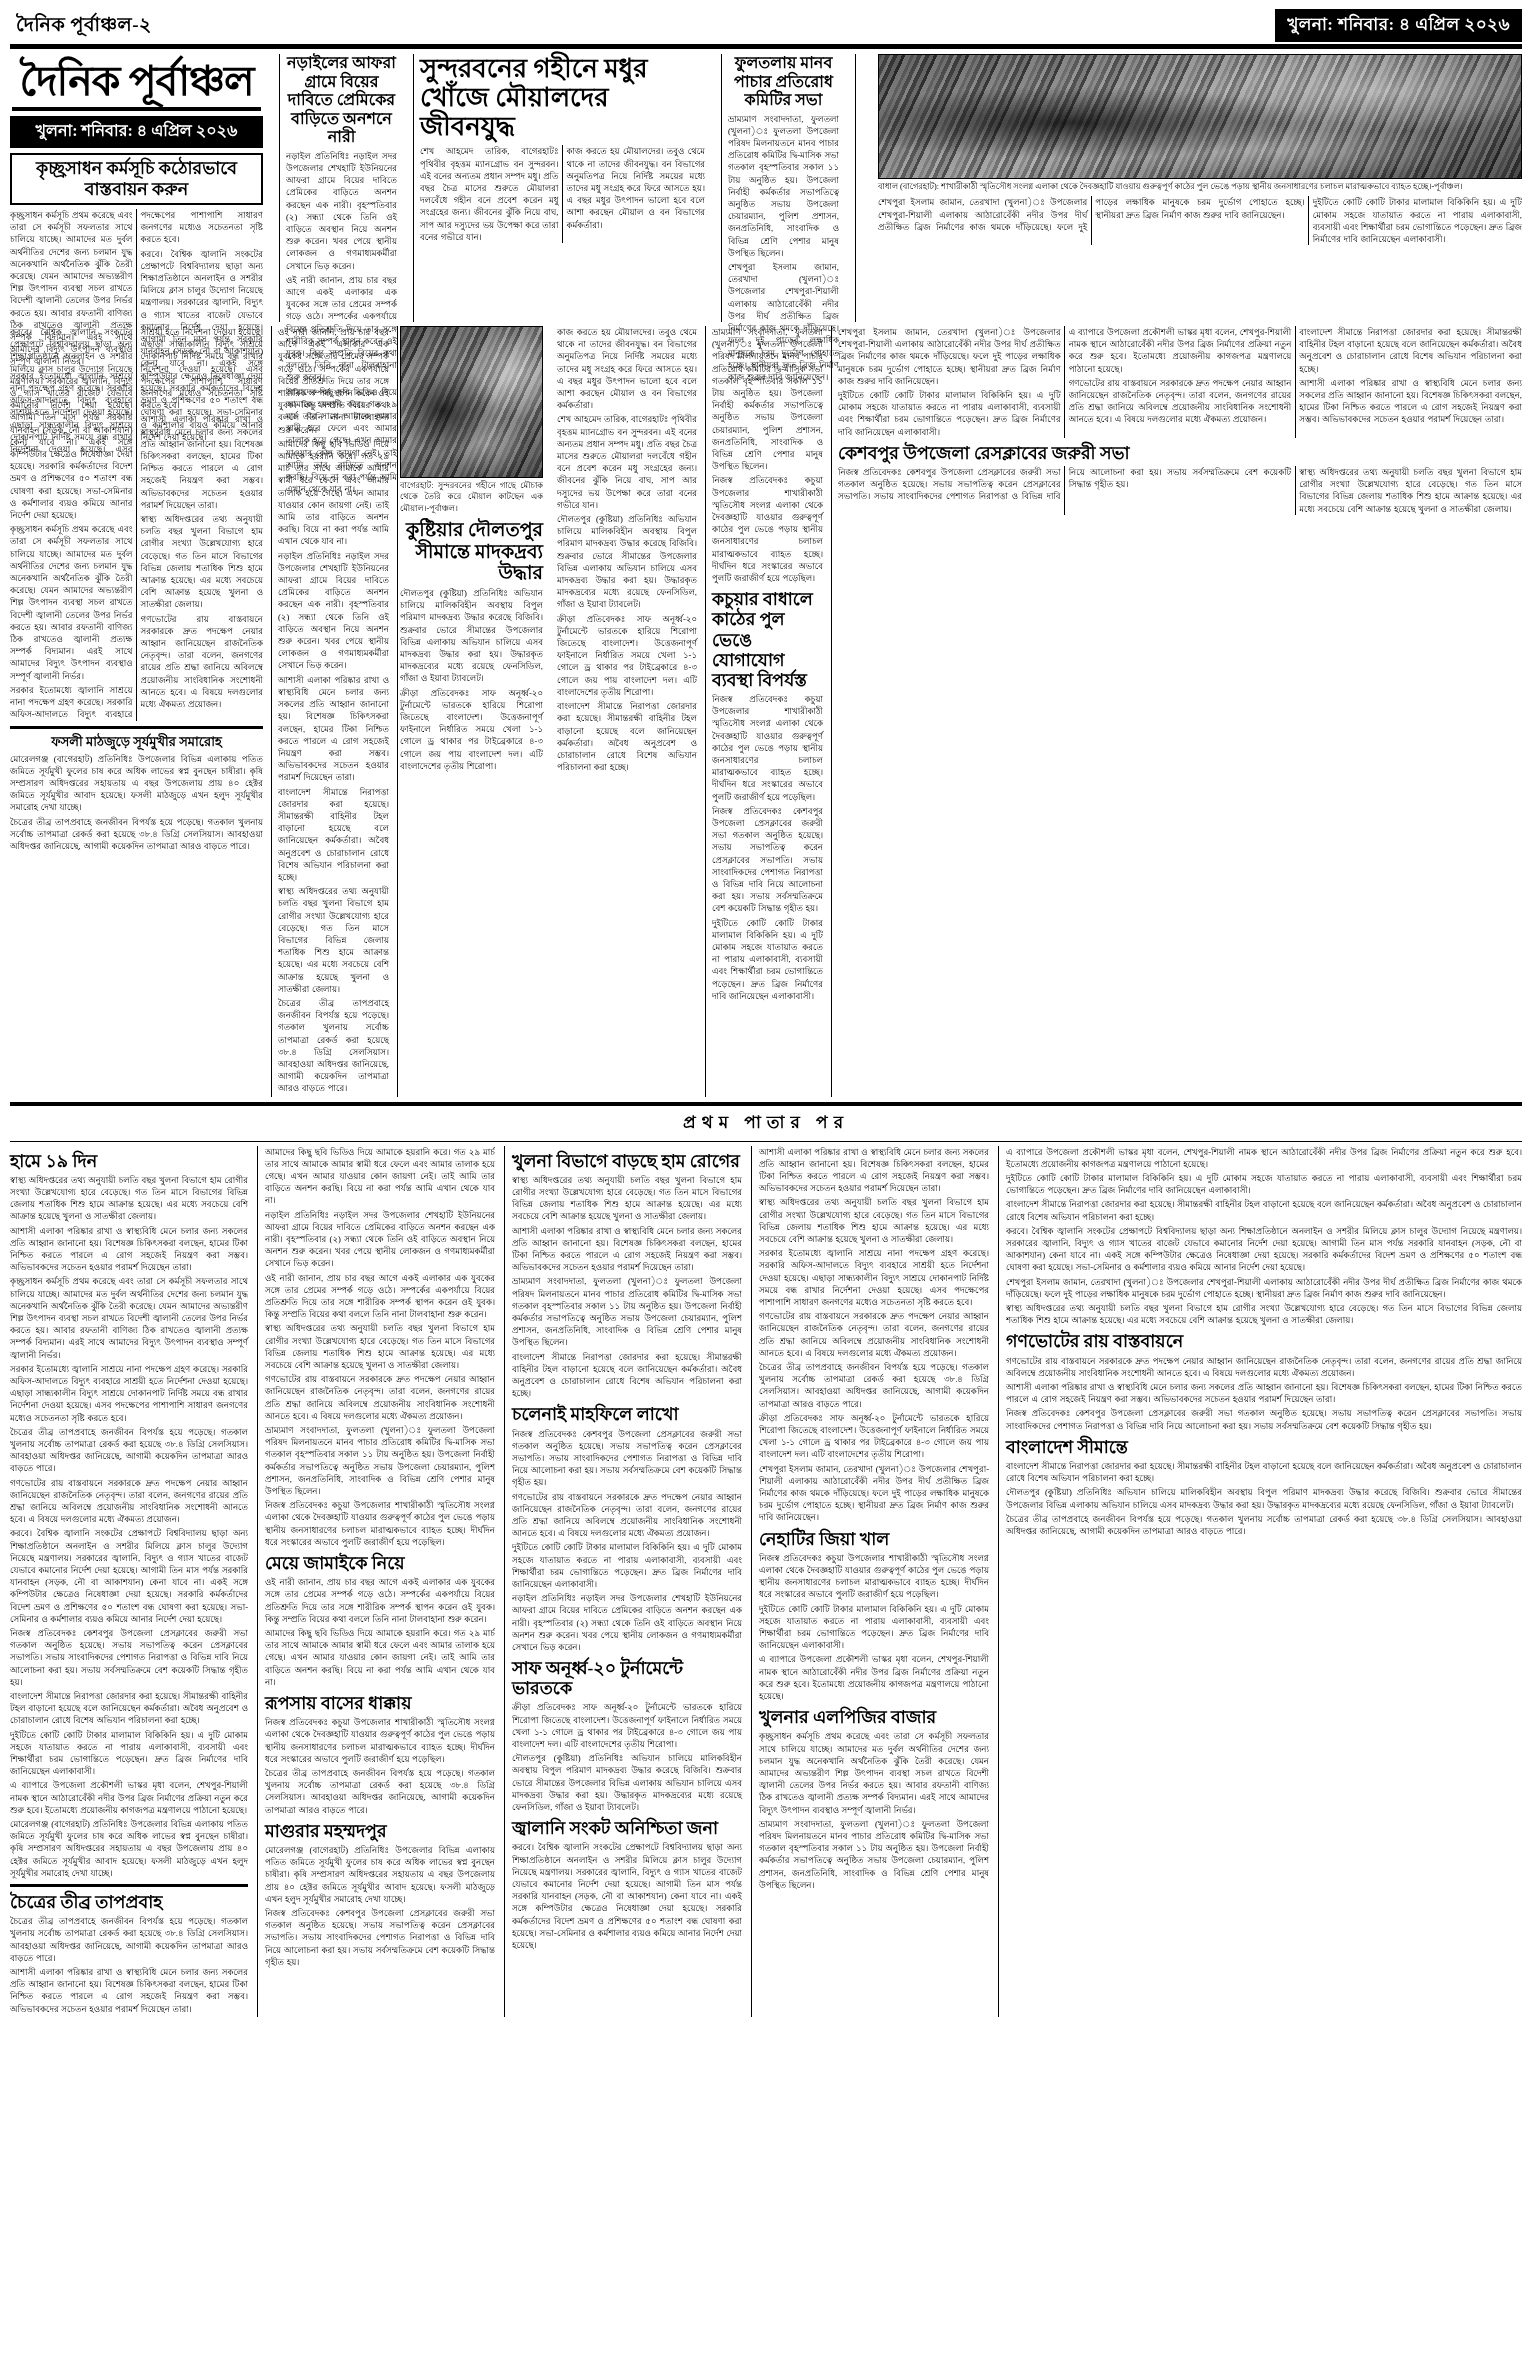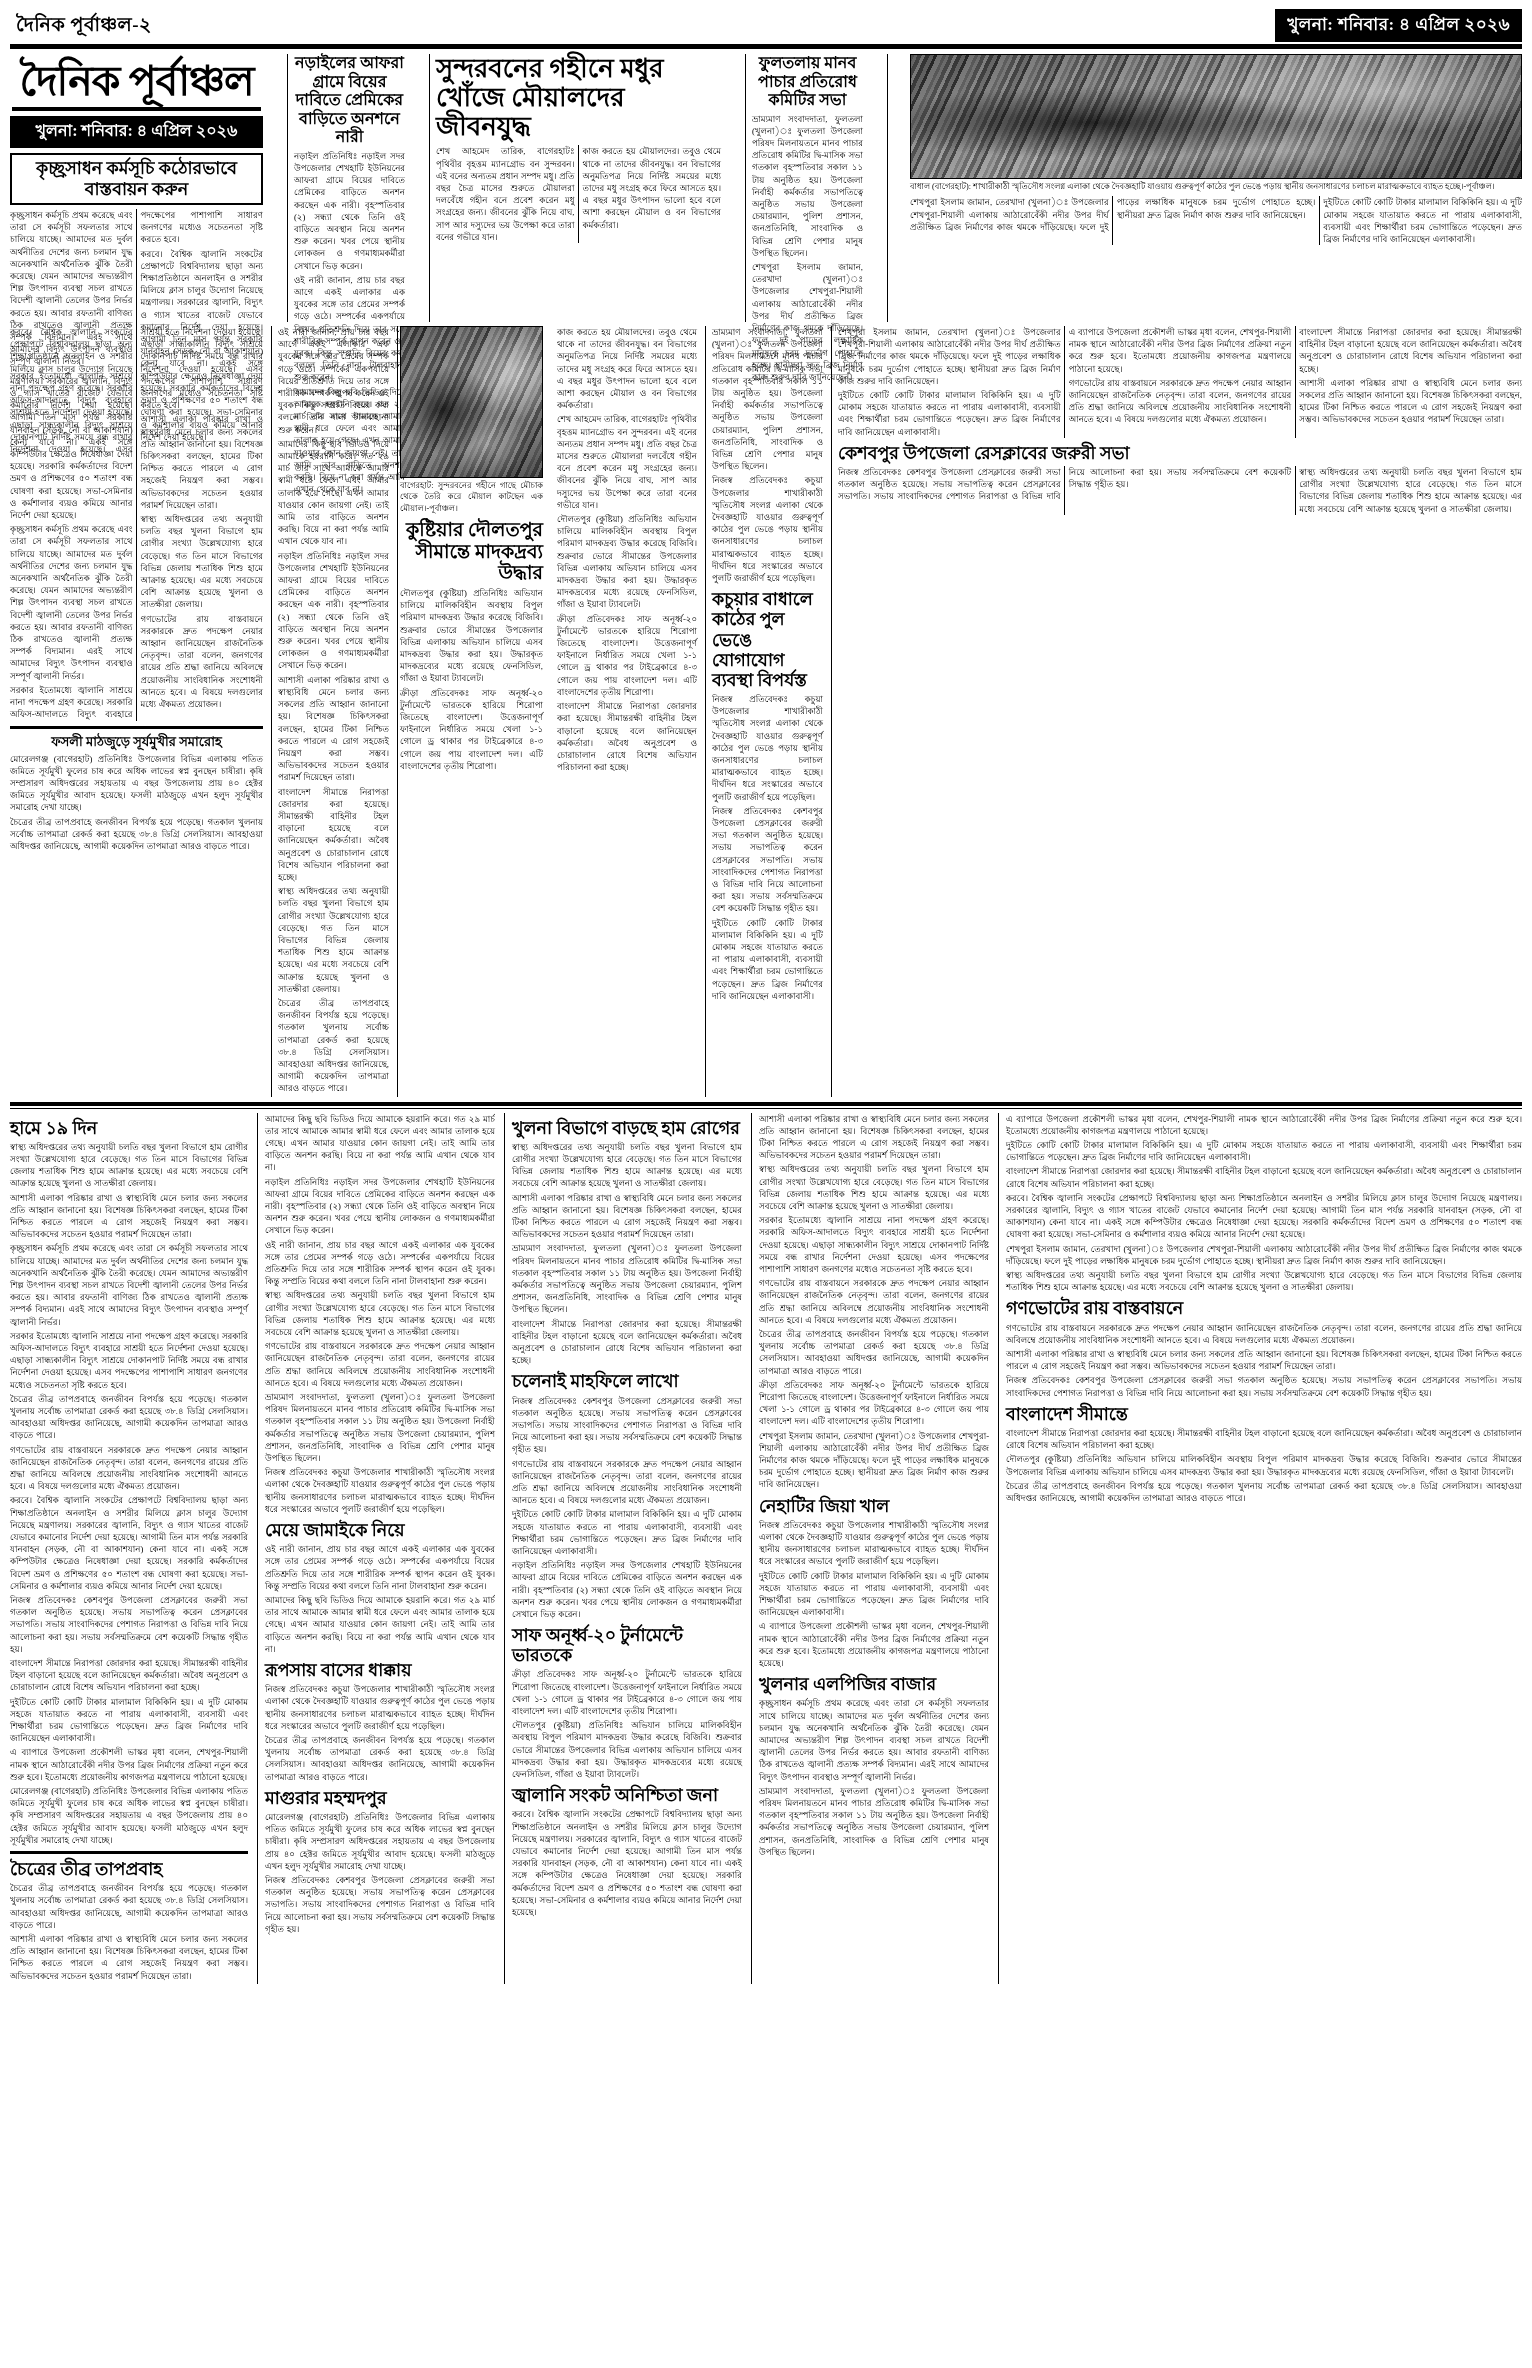--- a/index.html
+++ b/index.html
@@ -15,21 +15,21 @@
   
   .topstrip { display: flex; align-items: flex-end; justify-content: space-between; height: 34px; }
   .folio { font-size: 19px; font-weight: bold; letter-spacing: .5px; padding-left: 6px; }
   .dateflag-top {
     background: #000; color: #fff; font-size: 17px; font-weight: bold;
     padding: 2px 12px 3px; letter-spacing: .4px; white-space: nowrap;
   }
   .rule-thick { height: 5px; background: #000; margin-top: 2px; }
 
   
-  .masthead-band { display: flex; gap: 24px; margin-top: 5px; height: 268px; }
+  .masthead-band { display: flex; gap: 16px; margin-top: 5px; height: 268px; }
 
   .mh-left { width: 253px; flex: 0 0 253px; }
   .logo {
     font-size: 41px; font-weight: bold; text-align: center;
     letter-spacing: -1px; line-height: 1.05; padding-top: 6px;
   }
   .logo-rule { height: 4px; background: #000; margin: 4px 2px 5px; }
   .dateflag {
     background: #000; color: #fff; text-align: center; font-size: 16px;
     font-weight: bold; padding: 2px 0 3px; margin-bottom: 5px;
@@ -241,20 +241,21 @@
       </div>
       <div class="sub-hl">কেশবপুর উপজেলা রেসক্লাবের জরুরী সভা</div>
       <div class="bt three-col">
         <p>নিজস্ব প্রতিবেদকঃ কেশবপুর উপজেলা প্রেসক্লাবের জরুরী সভা গতকাল অনুষ্ঠিত হয়েছে। সভায় সভাপতিত্ব করেন প্রেসক্লাবের সভাপতি। সভায় সাংবাদিকদের পেশাগত নিরাপত্তা ও বিভিন্ন দাবি নিয়ে আলোচনা করা হয়। সভায় সর্বসম্মতিক্রমে বেশ কয়েকটি সিদ্ধান্ত গৃহীত হয়।</p>
         <p>স্বাস্থ্য অধিদপ্তরের তথ্য অনুযায়ী চলতি বছর খুলনা বিভাগে হাম রোগীর সংখ্যা উল্লেখযোগ্য হারে বেড়েছে। গত তিন মাসে বিভাগের বিভিন্ন জেলায় শতাধিক শিশু হামে আক্রান্ত হয়েছে। এর মধ্যে সবচেয়ে বেশি আক্রান্ত হয়েছে খুলনা ও সাতক্ষীরা জেলায়।</p>
       </div>
     </div>
   </div>
 
   <div class="sec-rule-thick"></div>
+  <div class="jump-band">প্রথম পাতার পর</div>
   <div class="sec-rule-thin"></div>
 
   <div class="lower">
 
     <div class="lc">
       <div class="sub-hl">হামে ১৯ দিন</div>
       <div class="bt">
         <p>স্বাস্থ্য অধিদপ্তরের তথ্য অনুযায়ী চলতি বছর খুলনা বিভাগে হাম রোগীর সংখ্যা উল্লেখযোগ্য হারে বেড়েছে। গত তিন মাসে বিভাগের বিভিন্ন জেলায় শতাধিক শিশু হামে আক্রান্ত হয়েছে। এর মধ্যে সবচেয়ে বেশি আক্রান্ত হয়েছে খুলনা ও সাতক্ষীরা জেলায়।</p>
         <p>আশাসী এলাকা পরিষ্কার রাখা ও স্বাস্থ্যবিধি মেনে চলার জন্য সকলের প্রতি আহ্বান জানানো হয়। বিশেষজ্ঞ চিকিৎসকরা বলছেন, হামের টিকা নিশ্চিত করতে পারলে এ রোগ সহজেই নিয়ন্ত্রণ করা সম্ভব। অভিভাবকদের সচেতন হওয়ার পরামর্শ দিয়েছেন তারা।</p>
         <p>কৃচ্ছ্রসাধন কর্মসূচি প্রথম করেছে এবং তারা সে কর্মসূচী সফলতার সাথে চালিয়ে যাচ্ছে। আমাদের মত দুর্বল অর্থনীতির দেশের জন্য চলমান যুদ্ধ অনেকখানি অর্থনৈতিক ঝুঁকি তৈরী করেছে। যেমন আমাদের অভ্যন্তরীণ শিল্প উৎপাদন ব্যবস্থা সচল রাখতে বিদেশী জ্বালানী তেলের উপর নির্ভর করতে হয়। আবার রফতানী বাণিজ্য ঠিক রাখতেও জ্বালানী প্রত্যক্ষ সম্পর্ক বিদ্যমান। এরই সাথে আমাদের বিদ্যুৎ উৎপাদন ব্যবস্থাও সম্পূর্ণ জ্বালানী নির্ভর।</p>

